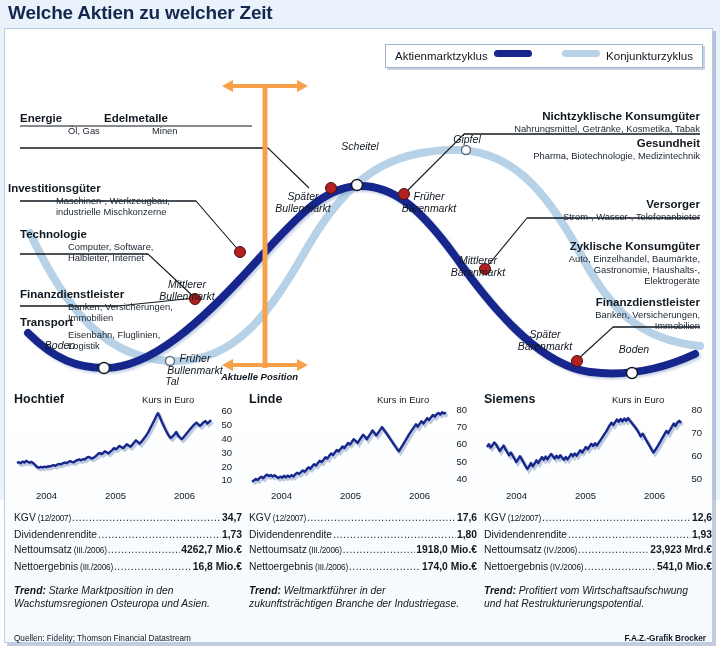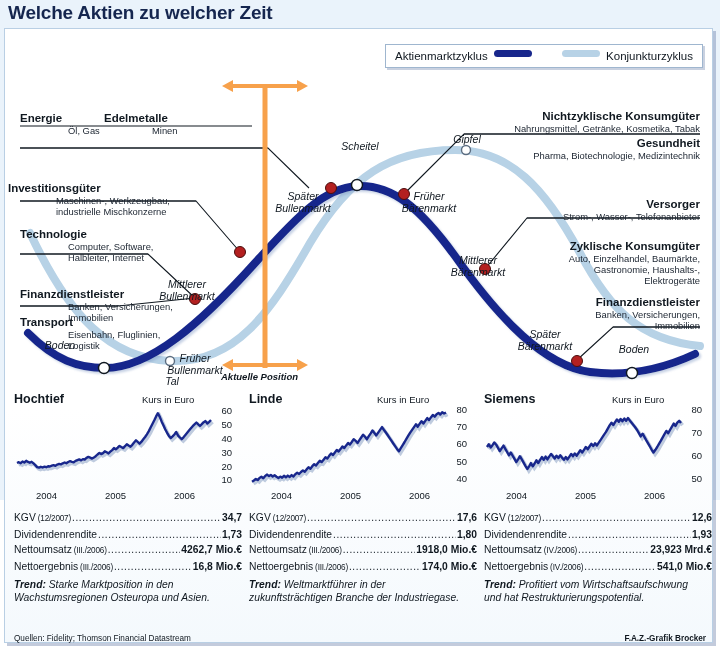--- a/index.html
+++ b/index.html
@@ -121,21 +121,21 @@
   .stat-q { font-size: 8.2px; padding-left: 2px; letter-spacing: -0.2px;}
   .stat-dots {
     flex: 1 1 auto; overflow: hidden;
     white-space: nowrap; letter-spacing: 0.6px;
     font-size: 10px; color: #101820;
     margin: 0 1px;
   }
   .stat-val { flex: 0 0 auto; font-weight: bold; }
   .trend {
     font-size: 10.3px; font-style: italic; line-height: 13px;
-    margin-top: 0; color: #101820;
+    margin-top: 6px; color: #101820;
   }
   .trend b { font-style: italic; font-weight: bold; }
 
   .source {
     position: absolute; left: 14px; top: 634px;
     font-size: 8.2px; color: #101820;
   }
   .credit {
     position: absolute; right: 14px; top: 634px;
     font-size: 8.2px; color: #101820; font-weight: bold;

